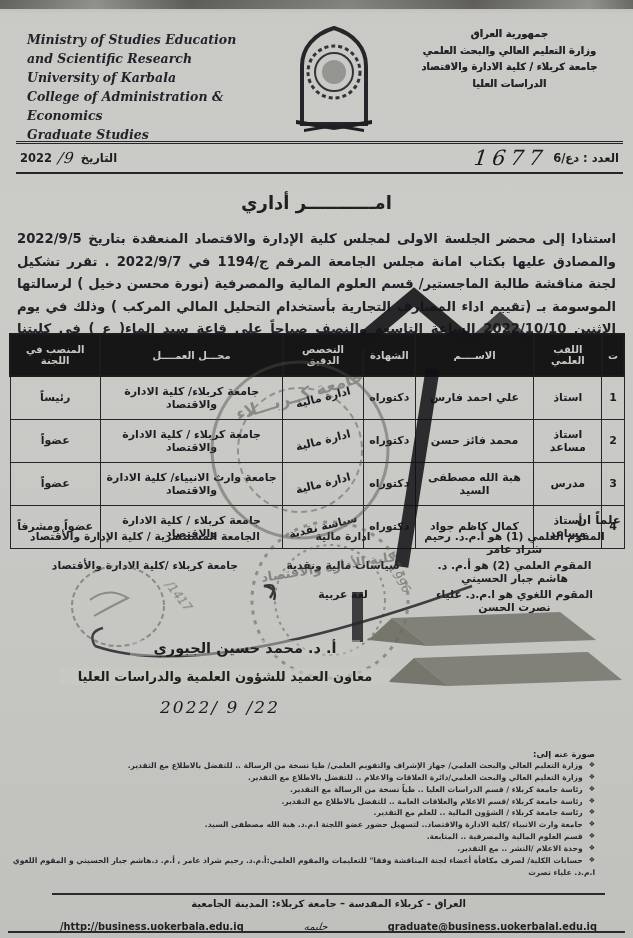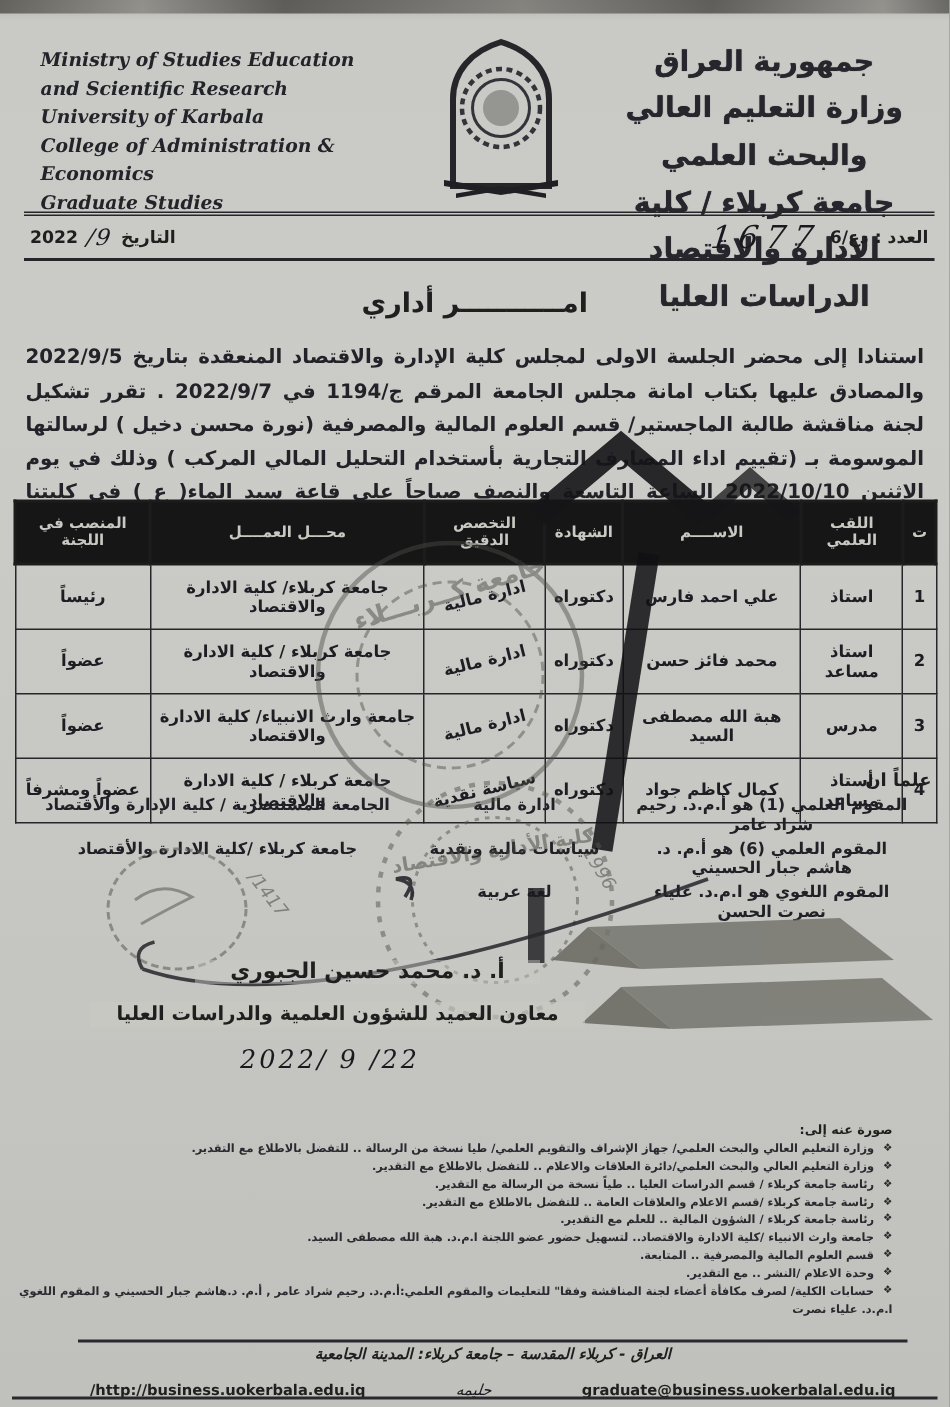--- a/index.html
+++ b/index.html
@@ -11,21 +11,21 @@
     color:#1f1f1f;
   }
   .top-edge { position:absolute; top:0; left:0; width:100%; height:9px;
     background:linear-gradient(90deg,#55544f,#8a8984 15%,#4e4d49 30%,#7b7a75 55%,#524f4b 75%,#8c8b86 93%,#5b5a56); opacity:.85; }
 
   
   .hdr-en { position:absolute; top:30px; left:27px; width:255px;
     font-family:"DejaVu Serif", serif; font-style:italic; font-weight:700;
     font-size:12.5px; line-height:1.52; color:#23232a; }
   .hdr-ar { position:absolute; top:26px; right:16px; width:215px; direction:rtl;
-    text-align:center; font-weight:700; font-size:19px; line-height:1.65;
+    text-align:center; font-weight:700; font-size:10px; line-height:1.65;
     color:#26262c; text-shadow:0 0 .5px #26262c; }
   .logo { position:absolute; top:20px; left:284px; }
 
   
   .ref-row { position:absolute; top:141px; left:16px; right:10px; height:33px;
     border-top:3px double #26262a; border-bottom:2px solid #26262a;
     display:flex; justify-content:space-between; align-items:center;
     direction:rtl; padding:0 4px; }
   .ref-num, .ref-date { display:flex; align-items:center; gap:6px; font-weight:700; font-size:11.5px; }
   .hw { font-family:"DejaVu Serif", serif; font-style:italic; font-weight:400;
@@ -74,21 +74,21 @@
   .dist-title { font-weight:700; font-size:8.5px; margin-bottom:1px; }
   .dist ul { list-style:none; }
   .dist li { font-weight:700; font-size:7.6px; line-height:1.55; color:#2a2a30; }
   .dist li .b { display:inline-block; margin-left:6px; font-size:7px; transform:translateY(-1px); }
 
   
   .footer { position:absolute; top:893px; left:52px; right:28px;
     border-top:2px solid #2a2a2e; padding-top:3px; }
   .footer-rule-bottom { position:absolute; top:931px; left:8px; right:8px;
     border-top:2.5px solid #2a2a2e; }
-  .footer-line1 { direction:rtl; text-align:center; font-weight:700; font-size:10px;font-style:italic; }
+  .footer-line1 { direction:rtl; text-align:center; font-weight:700; font-size:10px; }
   .footer-line2 { display:flex; justify-content:space-between; align-items:center;
     font-weight:700; font-size:9.8px; margin-top:12px; padding:0 8px; }
 
   svg text { user-select:none; }
   .overlay { position:absolute; inset:0; pointer-events:none; }
 </style>
 </head>
 <body>
 
 <div class="page">
@@ -187,21 +187,21 @@
       </tr>
     </tbody>
   </table>
 
   <div class="note-label">علماً ان</div>
 
   <div class="evaluators">
     <div class="ev-label">المقوم العلمي (1) هو أ.م.د. رحيم شراد عامر</div>
     <div class="ev-spec">ادارة مالية</div>
     <div class="ev-work">الجامعة المستنصرية / كلية الإدارة والأقتصاد</div>
-    <div class="ev-label">المقوم العلمي (6) هو أ.م. د. هاشم جبار الحسيني</div>
+    <div class="ev-label">المقوم العلمي (2) هو أ.م. د. هاشم جبار الحسيني</div>
     <div class="ev-spec">سياسات مالية ونقدية</div>
     <div class="ev-work">جامعة كربلاء /كلية الادارة والأقتصاد</div>
     <div class="ev-label">المقوم اللغوي هو ا.م.د. علياء نصرت الحسن</div>
     <div class="ev-spec">لغة عربية</div>
   </div>
 
   <svg class="overlay" width="633" height="938" viewBox="0 0 633 938">
 
     <polyline points="358,344 414,297 470,344" fill="none" stroke="#151518" stroke-width="15" opacity=".9"></polyline>
     <polyline points="470,344 500,318 530,344" fill="none" stroke="#151518" stroke-width="10" opacity=".75"></polyline>

